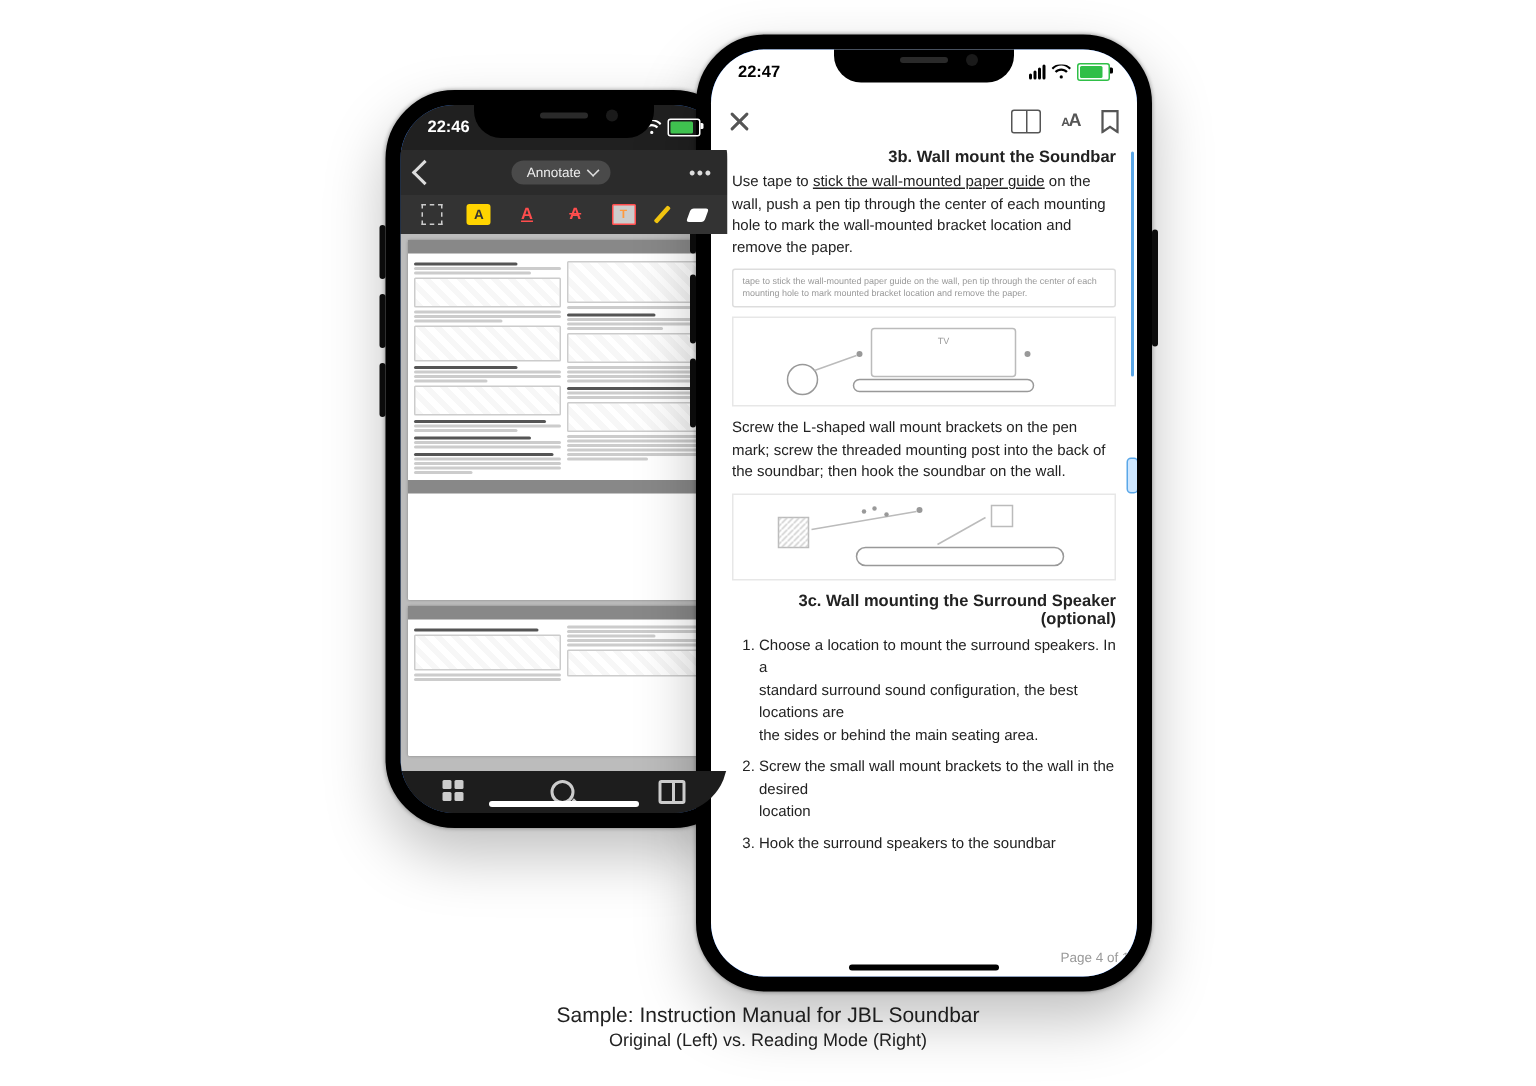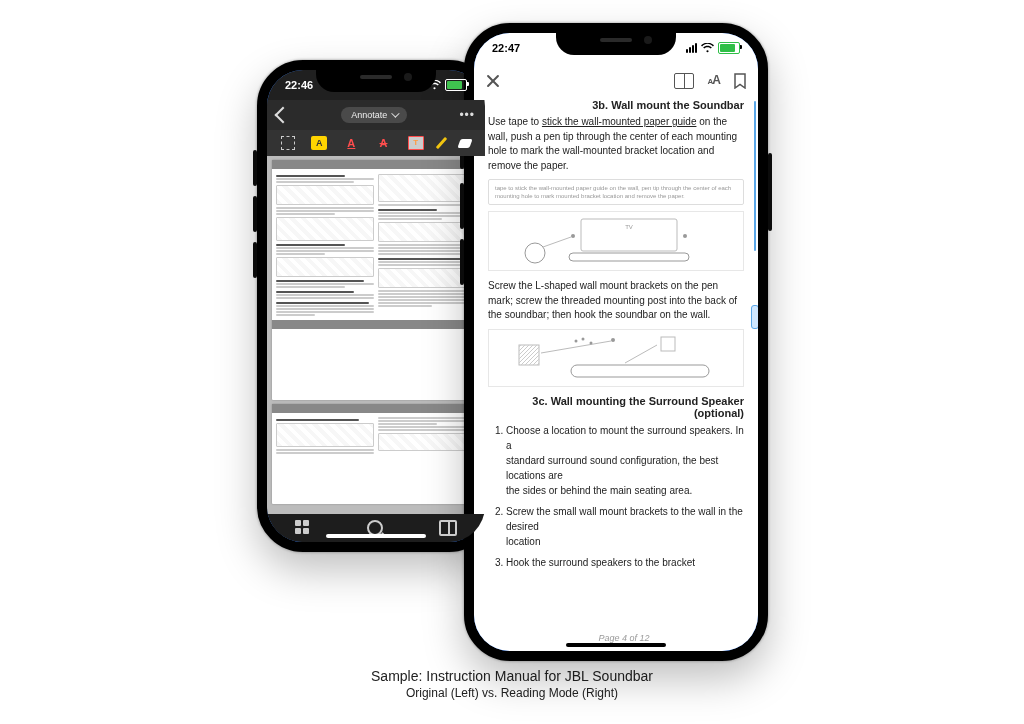--- a/index.html
+++ b/index.html
@@ -107,21 +107,21 @@
                 border:1px solid #5aa7e8;}
   .r-body h4{font-size:11px;font-weight:700;margin:4px 0 4px;text-align:right;}
   .r-body p{font-size:10px;line-height:1.45;margin:0 0 6px;}
   .r-body .ul{text-decoration:underline;}
   .callout{border:1px solid #ddd;border-radius:2px;padding:4px 6px;font-size:6px;color:#999;line-height:1.35;margin:2px 0 6px;}
   .fig{border:1px solid #e7e7e7;background:#fff;margin:4px 0 8px;display:flex;align-items:center;justify-content:center;}
   .fig svg{display:block;}
   ol.steps{font-size:10px;line-height:1.5;padding-left:18px;margin:2px 0 0;}
   ol.steps li{margin-bottom:6px;}
 
-  .r-footer{position:absolute;bottom:8px;left:16px;right:0;text-align:center;font-size:9px;color:#9a9a9a;font-style:italic;}
+  .r-footer{position:absolute;bottom:8px;left:16px;right:0;text-align:right;font-size:9px;color:#9a9a9a;}
 
   
   .caption{position:absolute;left:0;right:0;top:668px;text-align:center;}
   .caption .t1{font-size:14px;font-weight:500;color:#222;}
   .caption .t2{font-size:12px;color:#222;margin-top:2px;}
 </style>
 </head>
 <body>
 
 <div class="stage">
@@ -358,21 +358,21 @@
           <li>
             <span>Choose a location to mount the surround speakers. In a</span><br>
             <span>standard surround sound configuration, the best locations are</span><br>
             <span>the sides or behind the main seating area.</span>
           </li>
           <li>
             <span>Screw the small wall mount brackets to the wall in the desired</span><br>
             <span>location</span>
           </li>
           <li>
-            <span>Hook the surround speakers to the bracket</span>
+            <span>Hook the surround speakers to the soundbar</span>
           </li>
         </ol>
       </div>
 
       <div class="r-footer">Page 4 of 12</div>
       <div class="home-ind"></div>
     </div>
   </div>
 
   <div class="caption">

